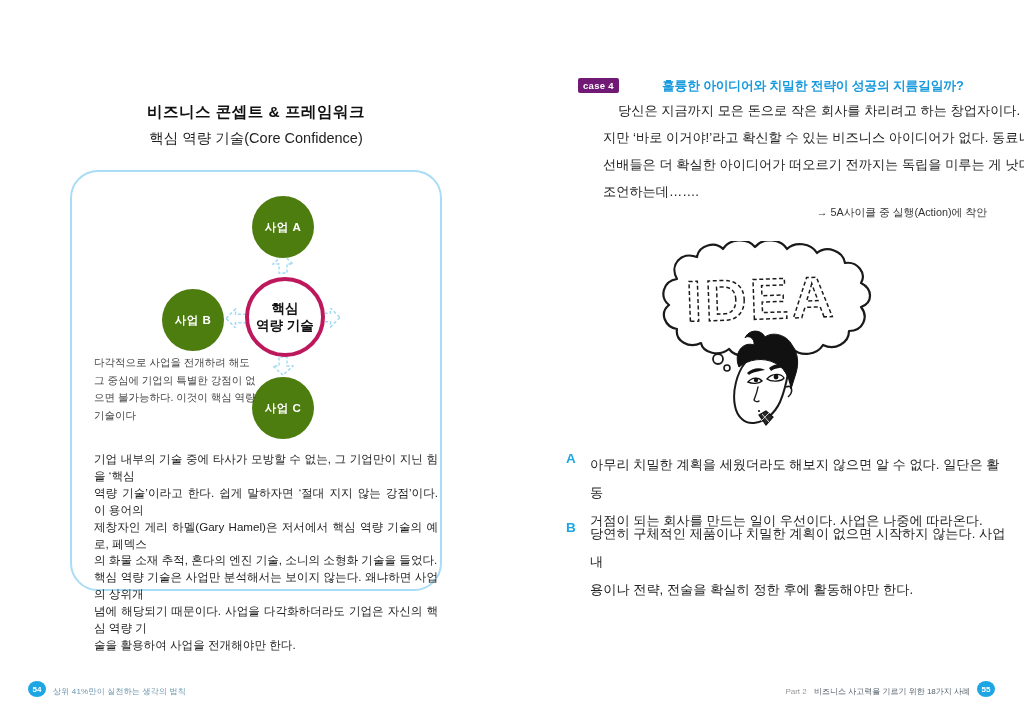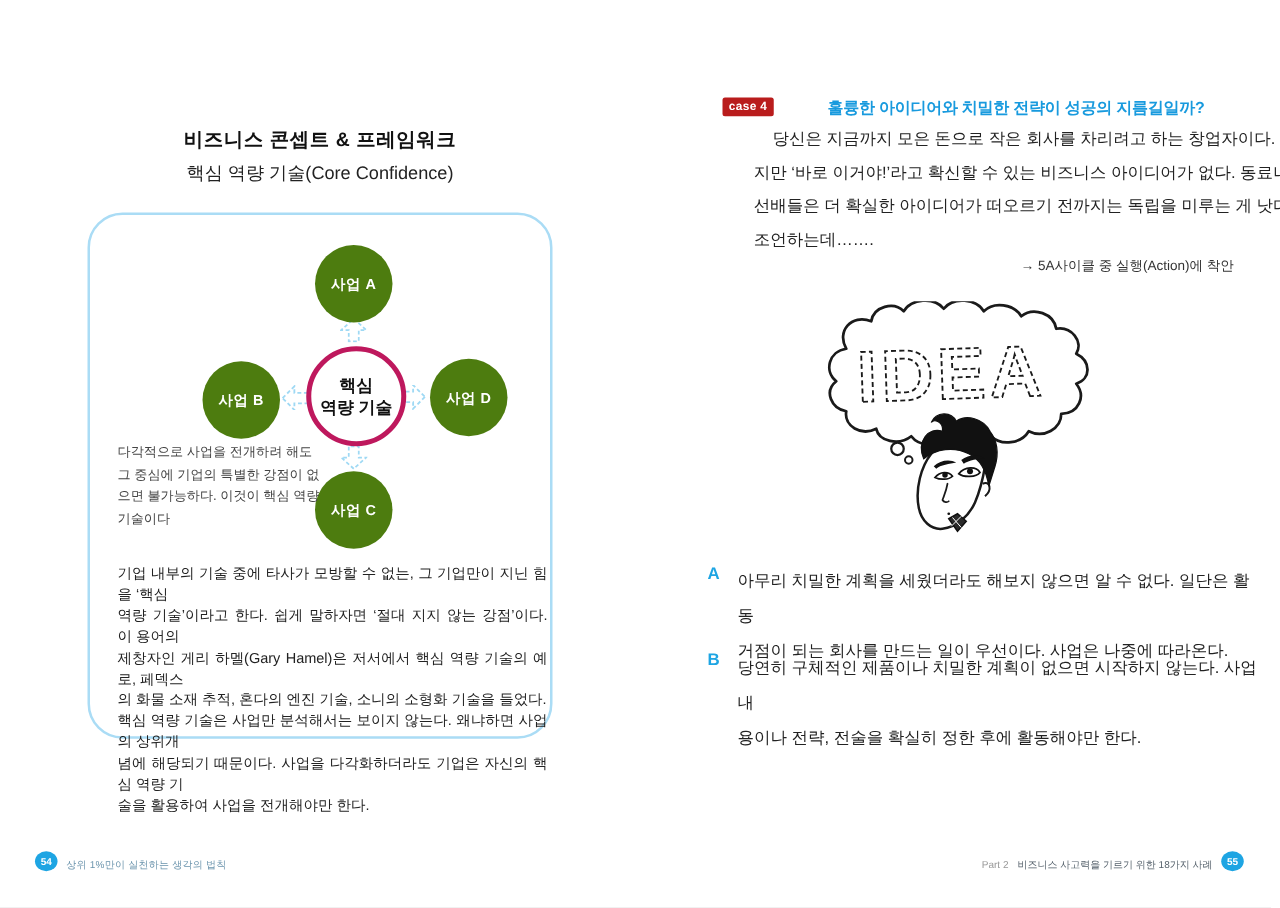--- a/index.html
+++ b/index.html
@@ -19,21 +19,21 @@
   .center-node{left:245px;top:277px;width:72px;height:72px;border-radius:50%;background:#fff;border:4px solid #be185d;
         display:flex;align-items:center;justify-content:center;text-align:center;
         font-size:13.5px;line-height:17px;font-weight:700;color:#111;}
   .arr{line-height:0;}
   .arr-up{left:272px;top:254px;} .arr-down{left:272px;top:356px;}
   .arr-left{left:226px;top:307px;} .arr-right{left:320px;top:307px;}
   .diagram-note{left:94px;top:354px;width:168px;font-size:10.5px;line-height:17.5px;color:#444;}
   .diagram-body{left:94px;top:451px;width:344px;font-size:11.6px;line-height:16.9px;color:#222;text-align:justify;}
 
   
-  .case-badge{left:578px;top:78px;background:#b91c1c;color:#fff;font-size:9.5px;font-weight:700;
+  .case-badge{left:578px;top:78px;background:#701a75;color:#fff;font-size:9.5px;font-weight:700;
         padding:2px 5px 2px 5px;border-radius:2px;letter-spacing:0.3px;}
   .case-title{left:618px;top:78px;width:400px;font-size:12.8px;font-weight:700;color:#189ade;letter-spacing:-0.2px;margin-left:44px;}
   .case-body{left:563px;top:97px;width:445px;font-size:13.2px;line-height:27px;color:#222;text-indent:15px;text-align:justify;margin-left:40px;}
   .action-note{left:563px;top:206px;width:424px;text-align:right;font-size:10.8px;color:#333;}
   .illustration{left:655px;top:241px;width:228px;height:196px;}
   .opt{display:flex;}
   .opt-a{left:566px;top:451px;width:442px;}
   .opt-b{left:566px;top:520px;width:442px;}
   .opt-marker{width:24px;font-size:13.5px;font-weight:700;color:#1ea5e3;flex:0 0 24px;}
   .opt-text{flex:1;font-size:13.2px;line-height:28px;color:#222;}
@@ -73,39 +73,38 @@
       </svg>
   </div>
   <div class="abs arr arr-right">
     <svg width="20" height="22" viewBox="0 0 20 22" style="transform:rotate(90deg)">
         <path d="M 10 1 L 19 10 L 14 10 L 14 20 L 6 20 L 6 10 L 1 10 Z" fill="#fff" stroke="#9fd9f4" stroke-width="1.4" stroke-dasharray="3 2" transform="translate(-1,0) scale(1.05,1.05)"></path>
       </svg>
   </div>
 
   <div class="abs node node-a">사업 A</div>
   <div class="abs node node-b">사업 B</div>
-  <div class="abs node node-d">사업 D</div>
   <div class="abs node node-c">사업 C</div>
   <div class="abs center-node preline">핵심
 역량 기술</div>
 
   <div class="abs diagram-note preline">다각적으로 사업을 전개하려 해도
 그 중심에 기업의 특별한 강점이 없
 으면 불가능하다. 이것이 핵심 역량
 기술이다</div>
   <div class="abs diagram-body preline">기업 내부의 기술 중에 타사가 모방할 수 없는, 그 기업만이 지닌 힘을 ‘핵심
 역량 기술’이라고 한다. 쉽게 말하자면 ‘절대 지지 않는 강점’이다. 이 용어의
 제창자인 게리 하멜(Gary Hamel)은 저서에서 핵심 역량 기술의 예로, 페덱스
 의 화물 소재 추적, 혼다의 엔진 기술, 소니의 소형화 기술을 들었다.
 핵심 역량 기술은 사업만 분석해서는 보이지 않는다. 왜냐하면 사업의 상위개
 념에 해당되기 때문이다. 사업을 다각화하더라도 기업은 자신의 핵심 역량 기
 술을 활용하여 사업을 전개해야만 한다.</div>
 
   <div class="abs pagenum pn-left">54</div>
-  <div class="abs footer-left-text">상위 1%만이 실천하는 생각의 법칙</div>
+  <div class="abs footer-left-text">상위 41%만이 실천하는 생각의 법칙</div>
 
   <div class="abs case-badge">case 4</div>
   <div class="abs case-title">훌륭한 아이디어와 치밀한 전략이 성공의 지름길일까?</div>
   <div class="abs case-body preline">당신은 지금까지 모은 돈으로 작은 회사를 차리려고 하는 창업자이다. 하
 지만 ‘바로 이거야!’라고 확신할 수 있는 비즈니스 아이디어가 없다. 동료나
 선배들은 더 확실한 아이디어가 떠오르기 전까지는 독립을 미루는 게 낫다고
 조언하는데…….</div>
   <div class="abs action-note">→ 5A사이클 중 실행(Action)에 착안</div>
 
   <div class="abs illustration">

